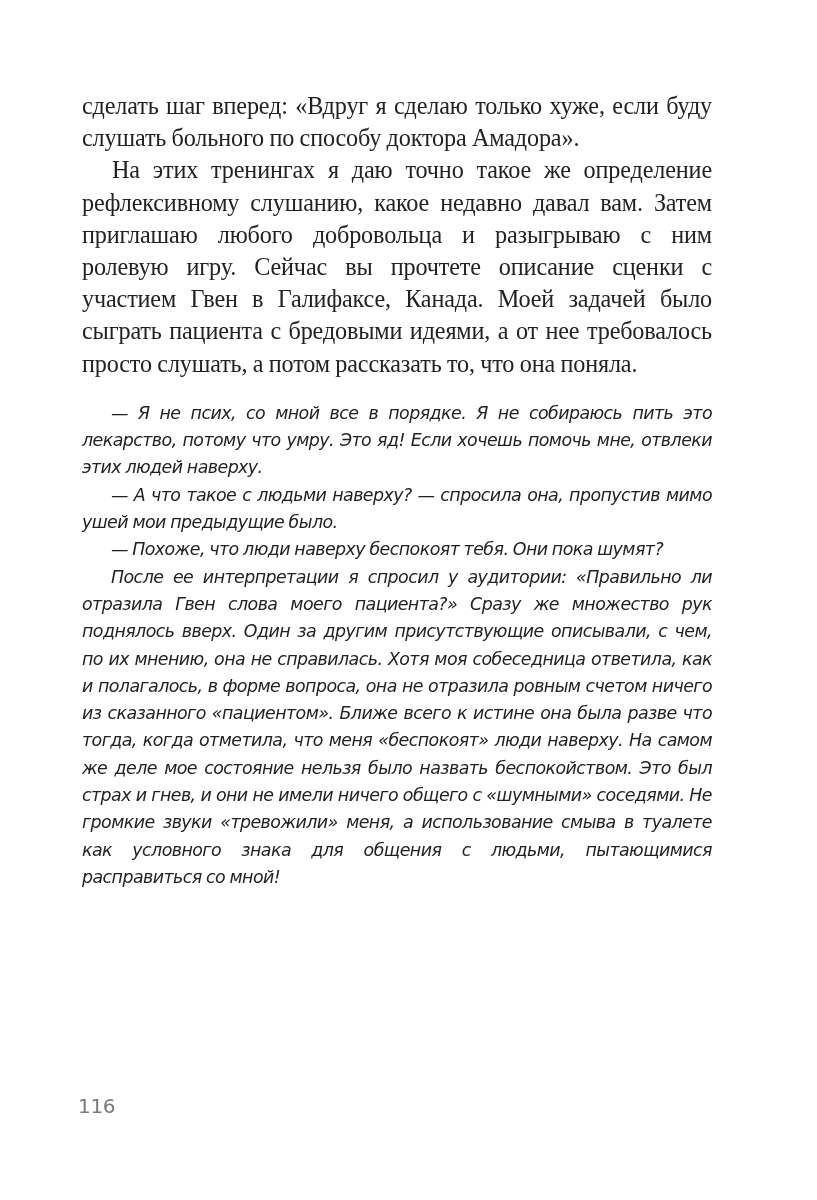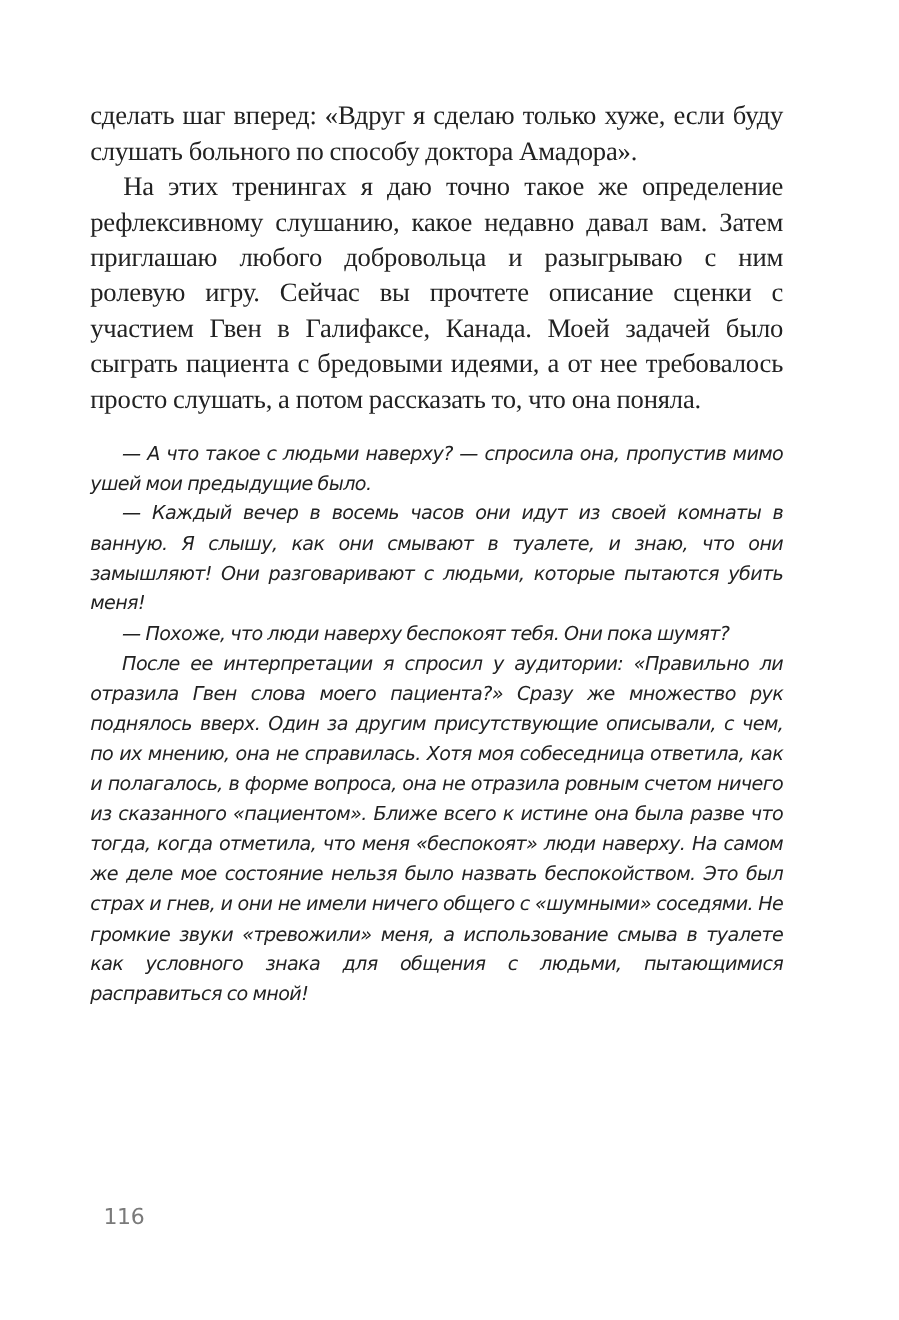--- a/index.html
+++ b/index.html
@@ -43,21 +43,21 @@
       word-spacing: -0.6px;
       color: #222222;
     }
     .quote-block p {
       margin: 0;
       text-align: justify;
       text-indent: 29px;
     }
     .footer {
       position: absolute;
-      left: 94px;
+      left: 78px;
       top: 1094px;
       width: 630px;
       display: flex;
       align-items: baseline;
     }
     .page-number {
       font-family: "DejaVu Sans", "Liberation Sans", sans-serif;
       font-size: 20px;
       color: #7a7a7a;
       width: 62px;
@@ -71,22 +71,22 @@
     }
   </style>
 </head>
 <body>
 
 <div class="page">
   <p class="body-text">сделать шаг вперед: «Вдруг я сделаю только хуже, если буду слушать больного по способу доктора Амадора».</p>
   <p class="body-text indent">На этих тренингах я даю точно такое же определение рефлексивному слушанию, какое недавно давал вам. Затем приглашаю любого добровольца и разыгрываю с ним ролевую игру. Сейчас вы прочтете описание сценки с участием Гвен в Галифаксе, Канада. Моей задачей было сыграть пациента с бредовыми идеями, а от нее требовалось просто слушать, а потом рассказать то, что она поняла.</p>
 
   <div class="quote-block">
+    <p>— Я не псих, со мной все в порядке. Я не собираюсь пить это лекарство, потому что умру. Это яд! Если хочешь помочь мне, от­влеки этих людей наверху.</p>
     <p>— А что такое с людьми наверху? — спросила она, пропустив мимо ушей мои предыдущие было.</p>
-    <p>— Каждый вечер в восемь часов они идут из своей комнаты в ванную. Я слышу, как они смывают в туалете, и знаю, что они замышляют! Они разговаривают с людьми, которые пытаются убить меня!</p>
     <p>— Похоже, что люди наверху беспокоят тебя. Они пока шумят?</p>
     <p>После ее интерпретации я спросил у аудитории: «Правильно ли отразила Гвен слова моего пациента?» Сразу же множество рук поднялось вверх. Один за другим присутствующие описывали, с чем, по их мнению, она не справилась. Хотя моя собеседница ответила, как и полагалось, в форме вопроса, она не отразила ровным счетом ничего из сказанного «пациентом». Ближе всего к истине она была разве что тогда, когда отметила, что меня «беспокоят» люди наверху. На самом же деле мое состояние нельзя было назвать бес­покойством. Это был страх и гнев, и они не имели ничего общего с «шумными» соседями. Не громкие звуки «тревожили» меня, а ис­пользование смыва в туалете как условного знака для общения с людьми, пытающимися расправиться со мной!</p>
   </div>
 </div>
 
 <div class="footer">
   <span class="page-number">116</span>
 </div>
 
 </body></html>

